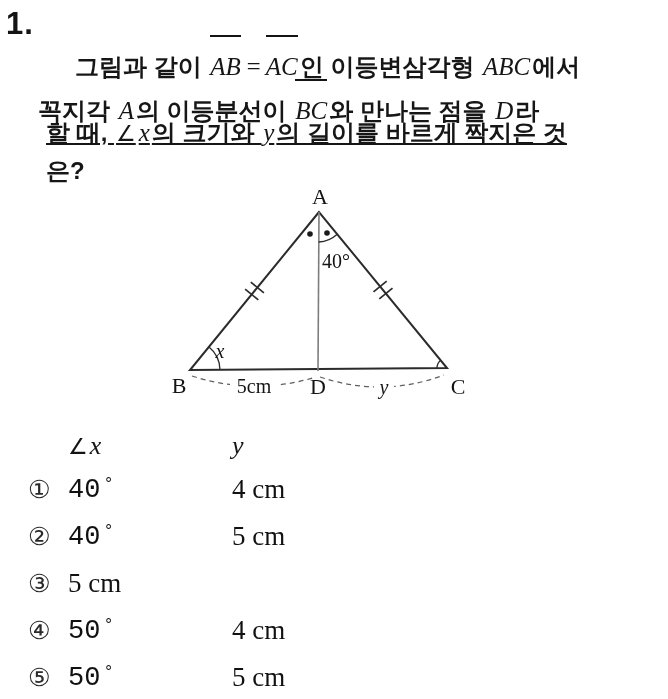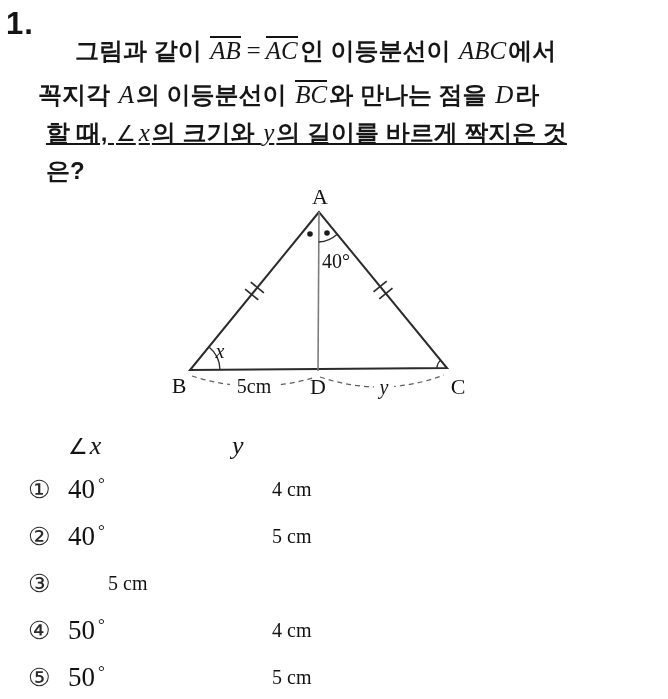--- a/index.html
+++ b/index.html
@@ -17,21 +17,21 @@
     font-size:24px;font-weight:700;color:#161616;
   }
   .line1{left:75px;top:11px;}
   .line2{left:38px;top:55px;}
   .line3{left:46px;top:93px;text-decoration:underline;}
   .line4{left:46px;top:131px;}
   .m{
     font-family:"Liberation Serif",serif;font-style:italic;font-weight:500;
     font-size:25px;margin:0 2px;
   }
-  .ov{display:inline-block;border-top:2px solid #141414;padding-top:0;line-height:1.05;}
+  .ov{display:inline-block;border-top:2px solid #141414;padding-top:17px;line-height:1.05;}
   .ang{
     font-family:"DejaVu Sans",sans-serif;font-style:normal;font-weight:500;
     font-size:22px;margin-right:1px;
   }
   
   .figure{position:absolute;left:150px;top:180px;width:340px;height:235px;}
   .side{stroke:#2b2b2b;stroke-width:2;fill:none;stroke-linejoin:miter;}
   .bis{stroke:#7d7d7d;stroke-width:1.6;}
   .thin{stroke:#2b2b2b;stroke-width:1.3;fill:none;}
   .tick{stroke:#2b2b2b;stroke-width:1.7;}
@@ -44,33 +44,33 @@
   
   .choices{position:absolute;left:28px;top:426px;width:360px;}
   .ch-header{display:flex;align-items:center;height:40px;}
   .h-angle{margin-left:40px;width:164px;}
   .hm{font-family:"Liberation Serif",serif;font-style:italic;font-size:26px;color:#141414;}
   .ang2{font-family:"DejaVu Sans",sans-serif;font-size:22px;color:#141414;margin-right:2px;}
   .choice-row{display:flex;align-items:center;height:47px;}
   .marker{
     width:40px;font-family:"DejaVu Sans",sans-serif;font-size:25px;color:#2a2a2a;
   }
-  .angle-cell{width:164px;font-family:Liberation Serif, serif;font-size:27px;color:#111;}
+  .angle-cell{width:164px;font-family:Liberation Mono, monospace;font-size:27px;color:#111;}
   .deg{font-size:17px;position:relative;top:-9px;margin-left:3px;}
-  .length-cell{font-family:"Liberation Serif",serif;font-size:20px;color:#111;margin-left:40px;}
+  .length-cell{font-family:"Liberation Serif",serif;font-size:27px;color:#111;}
 </style>
 </head>
 <body>
 
 <div>
 
   <span class="qnum">1.</span>
 
   <p class="line line1">
-    <span>그림과 같이 </span><span class="m ov">AB</span><span class="m">=</span><span class="m ov">AC</span><span>인 이등분선이 </span><span class="m">ABC</span><span>에서</span>
+    <span>그림과 같이 </span><span class="m ov">AB</span><span class="m">=</span><span class="m ov">AC</span><span>인 이등변삼각형 </span><span class="m">ABC</span><span>에서</span>
   </p>
   <p class="line line2">
     <span>꼭지각 </span><span class="m">A</span><span>의 이등분선이 </span><span class="m ov">BC</span><span>와 만나는 점을 </span><span class="m">D</span><span>라</span>
   </p>
   <p class="line line3">
     <span>할 때, </span><span class="m ang">∠</span><span class="m">x</span><span>의 크기와 </span><span class="m">y</span><span>의 길이를 바르게 짝지은 것</span>
   </p>
   <p class="line line4">
     <span>은?</span>
   </p>

